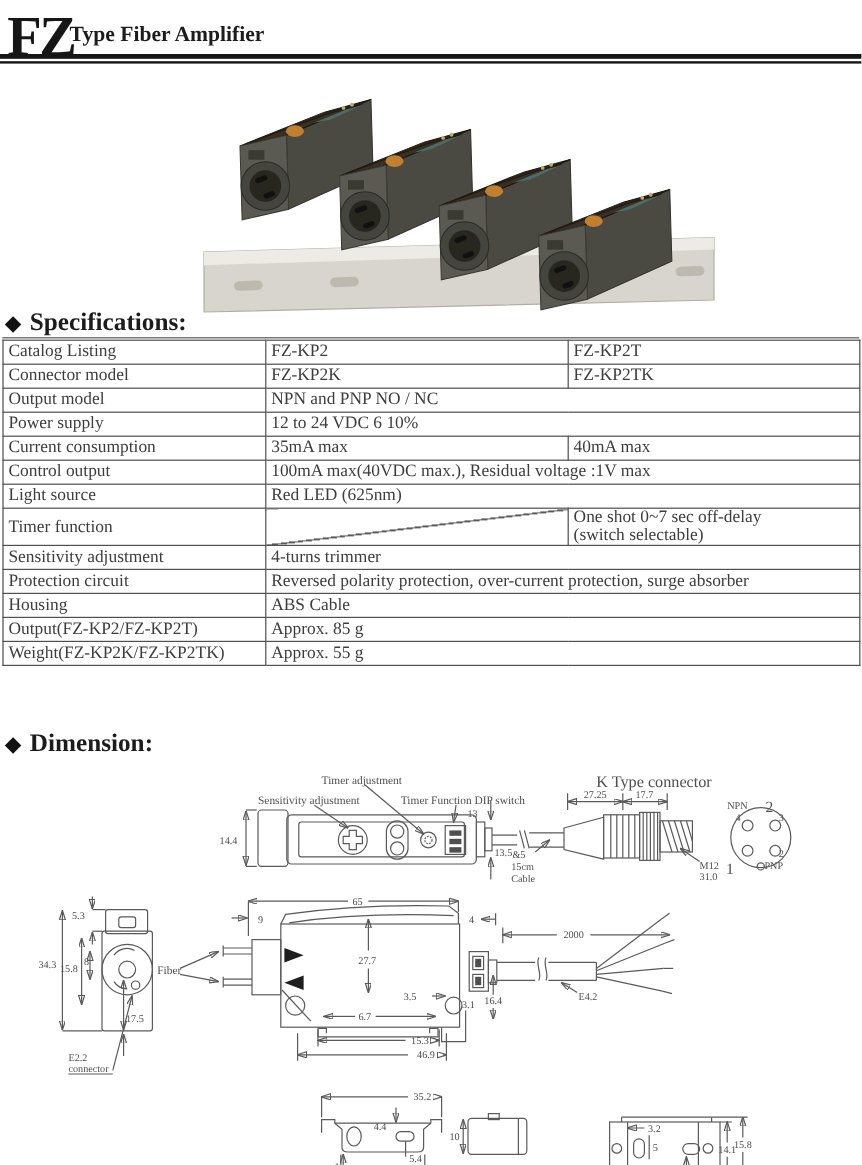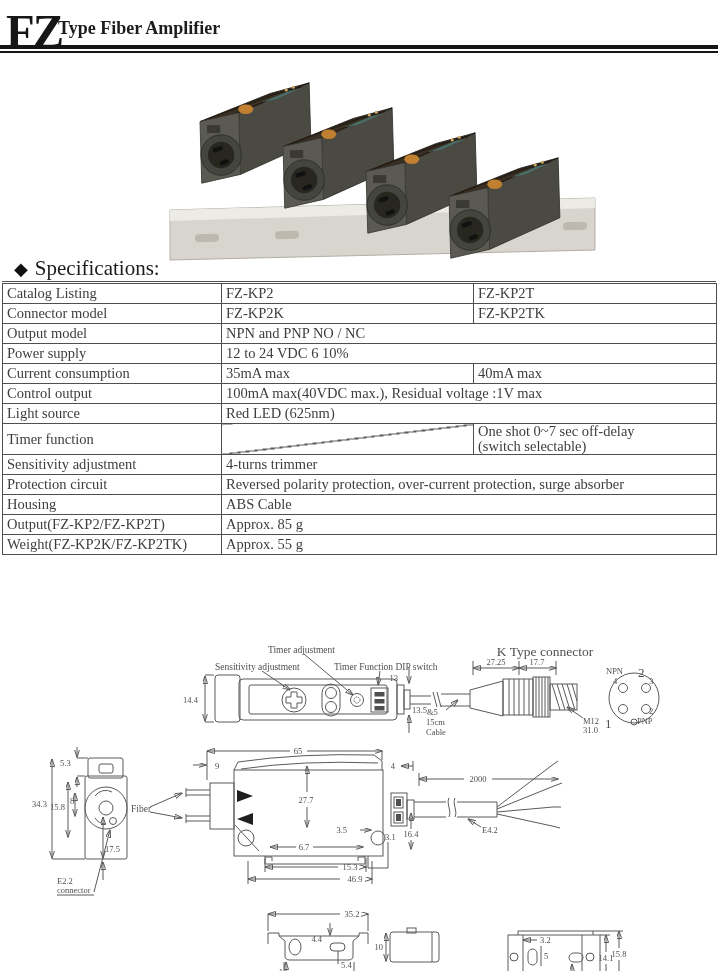--- a/index.html
+++ b/index.html
@@ -5,21 +5,21 @@
   html,body{margin:0;padding:0;background:#ffffff;}
   body{width:718px;height:971px;position:relative;font-family:"Liberation Serif",serif;color:#3a3a3a;overflow:hidden;}
   .page{position:absolute;inset:0;margin-top:16px;}
 
   
   .brand{position:absolute;left:6px;top:-8px;font-size:47px;font-weight:bold;letter-spacing:-2px;color:#161616;line-height:1;}
   .doc-title{position:absolute;left:58px;top:3px;font-size:18px;font-weight:bold;color:#1c1c1c;line-height:1;}
   .rule{position:absolute;top:29px;left:0;width:718px;height:2px;border-top:4px solid #161616;border-bottom:2px solid #161616;}
 
   
-  .section-head{position:absolute;left:14px;font-size:21px;font-weight:normal;color:#1c1c1c;}
+  .section-head{position:absolute;left:4px;font-size:21px;font-weight:bold;color:#1c1c1c;}
   .section-head .dm{font-family:"DejaVu Sans",sans-serif;font-size:18px;margin-right:7px;color:#111;}
   #spec-head{top:240px;}
   #dim-head{top:591px;}
 
   
   .tline{position:absolute;left:2px;top:265px;width:714px;border-top:1px solid #555;}
   table.spec{position:absolute;left:2px;top:267px;width:714px;border-collapse:collapse;border:1px solid #4f4f4f;table-layout:fixed;}
   table.spec td{border:1px solid #4f4f4f;font-size:14.5px;height:19px;line-height:1.04;padding:0 4px;color:#3d3d3d;overflow:hidden;white-space:nowrap;}
   td.c0{text-align:left;}
   td.cv{}
@@ -189,20 +189,23 @@
       <td class="c0">Output(FZ-KP2/FZ-KP2T)</td>
       <td class="cv" colspan="2">Approx. 85 g</td>
     </tr>
     <tr>
       <td class="c0">Weight(FZ-KP2K/FZ-KP2TK)</td>
       <td class="cv" colspan="2">Approx. 55 g</td>
     </tr>
   </tbody>
     </table>
 
+  <div class="section-head" id="dim-head">
+    <span class="dm">◆</span><span>Dimension:</span>
+  </div>
 
   <svg class="dims" width="718" height="358" viewBox="0 613 718 358">
     <defs>
       <marker id="mE" markerWidth="8" markerHeight="6" refX="7.5" refY="2.5" orient="auto" markerUnits="userSpaceOnUse">
         <path d="M0,0 L8,2.5 L0,5 Z" fill="#5a5a5a" stroke="none"></path>
       </marker>
       <marker id="mS" markerWidth="8" markerHeight="6" refX="7.5" refY="2.5" orient="auto-start-reverse" markerUnits="userSpaceOnUse">
         <path d="M0,0 L8,2.5 L0,5 Z" fill="#5a5a5a" stroke="none"></path>
       </marker>
     </defs>

